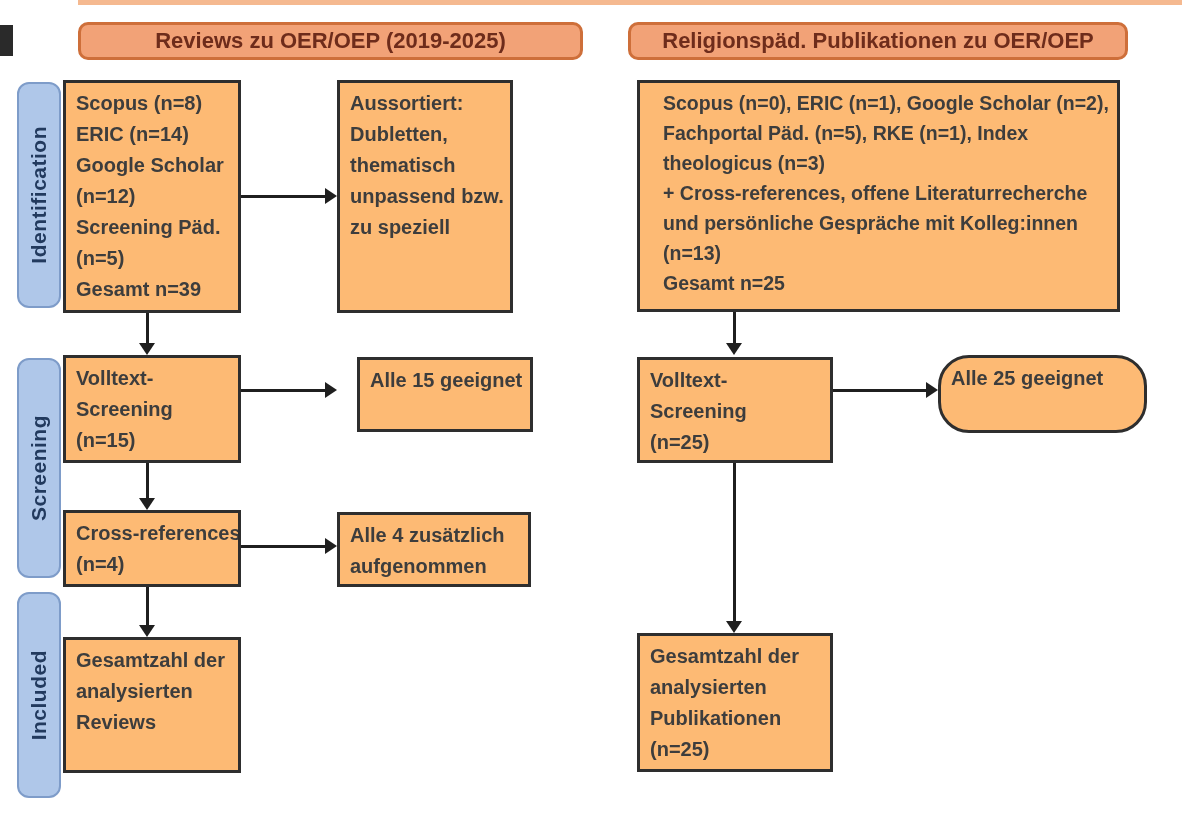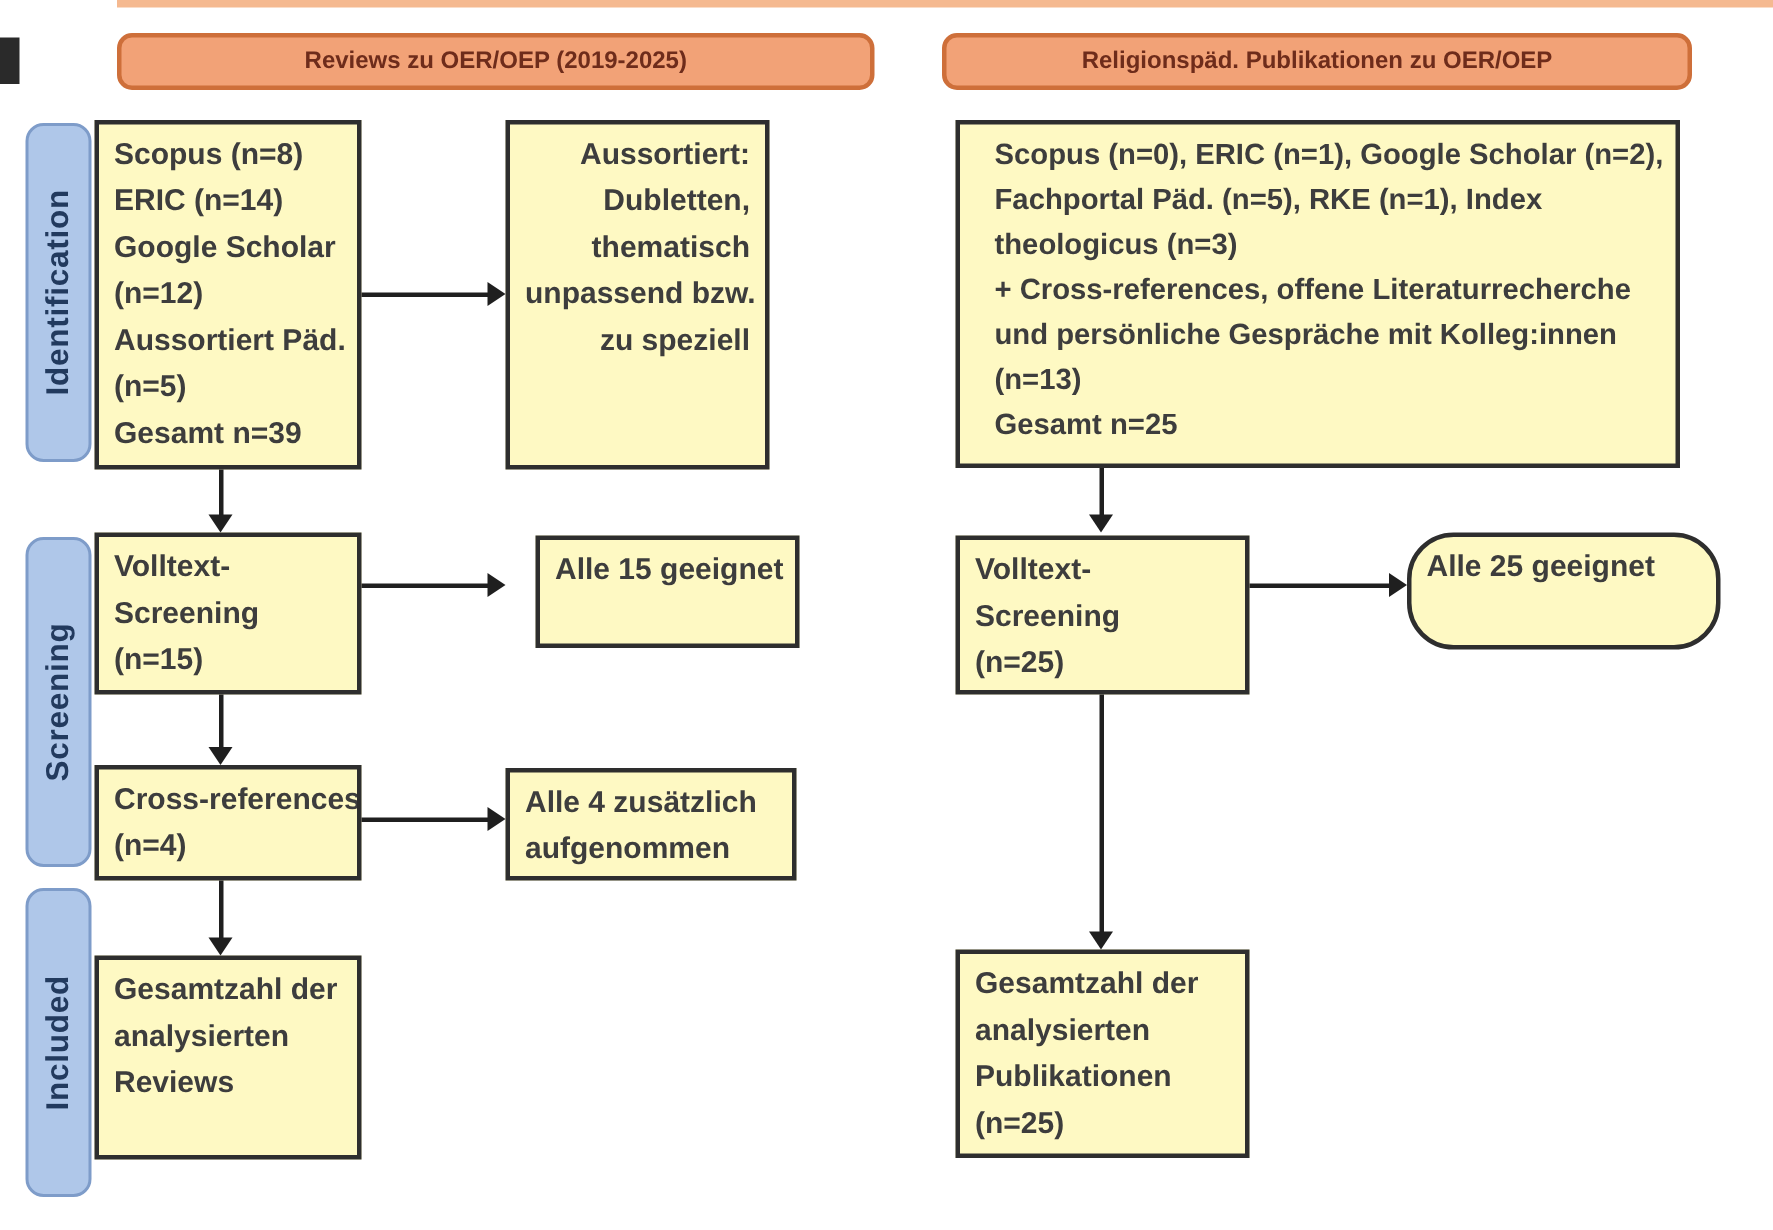--- a/index.html
+++ b/index.html
@@ -19,42 +19,42 @@
     font-family:"Liberation Sans", sans-serif;
   }
   .artifact-top{position:absolute;background:#F5B990;}
   .artifact-left{position:absolute;background:#2A2A2A;}
   .hdr{
     position:absolute;box-sizing:border-box;
     background:var(--header-fill);
     border:3px solid var(--header-border);
     border-radius:10px;
     color:var(--header-text);
-    font-size:16px;font-weight:700;
+    font-size:22px;font-weight:700;
     display:flex;align-items:center;justify-content:center;
     text-align:center;white-space:nowrap;
   }
   .stage{
     position:absolute;box-sizing:border-box;
     background:var(--stage-fill);
     border:2.5px solid var(--stage-border);
     border-radius:12px;
     color:var(--stage-text);
     display:flex;align-items:center;justify-content:center;
   }
   .stage .vtext{
     writing-mode:vertical-rl;
     transform:rotate(180deg);
     font-size:21px;font-weight:700;
     letter-spacing:0.5px;
     white-space:nowrap;
   }
   .fbox{
     position:absolute;box-sizing:border-box;
-    background:#fef9c3;
+    background:#fdba74;
     border:3px solid var(--box-border);
     color:var(--box-text);
     font-size:20px;line-height:31px;font-weight:600;
     padding:5px 10px;
     overflow:hidden;
   }
   .fbox.small-type{font-size:19.5px;line-height:30px;padding-left:23px;}
   .fbox .line{white-space:nowrap;}
   .shaft-v{position:absolute;width:3px;background:var(--arrow);}
   .shaft-h{position:absolute;height:3px;background:var(--arrow);}
@@ -94,26 +94,26 @@
   </div>
   <div class="stage" style="left:17px;top:592px;width:44px;height:206px;">
     <span class="vtext">Included</span>
   </div>
 
   <div class="fbox" style="left:63px;top:80px;width:178px;height:233px;">
     <div class="line">Scopus (n=8)</div>
     <div class="line">ERIC (n=14)</div>
     <div class="line">Google Scholar</div>
     <div class="line">(n=12)</div>
-    <div class="line">Aussortiert Päd.</div>
+    <div class="line">Screening Päd.</div>
     <div class="line">(n=5)</div>
     <div class="line">Gesamt n=39</div>
   </div>
 
-  <div class="fbox" style="left:337px;top:80px;width:176px;height:233px;text-align:right;">
+  <div class="fbox" style="left:337px;top:80px;width:176px;height:233px;">
     <div class="line">Aussortiert:</div>
     <div class="line">Dubletten,</div>
     <div class="line">thematisch</div>
     <div class="line">unpassend bzw.</div>
     <div class="line">zu speziell</div>
   </div>
 
   <div class="fbox" style="left:63px;top:355px;width:178px;height:108px;">
     <div class="line">Volltext-</div>
     <div class="line">Screening</div>

